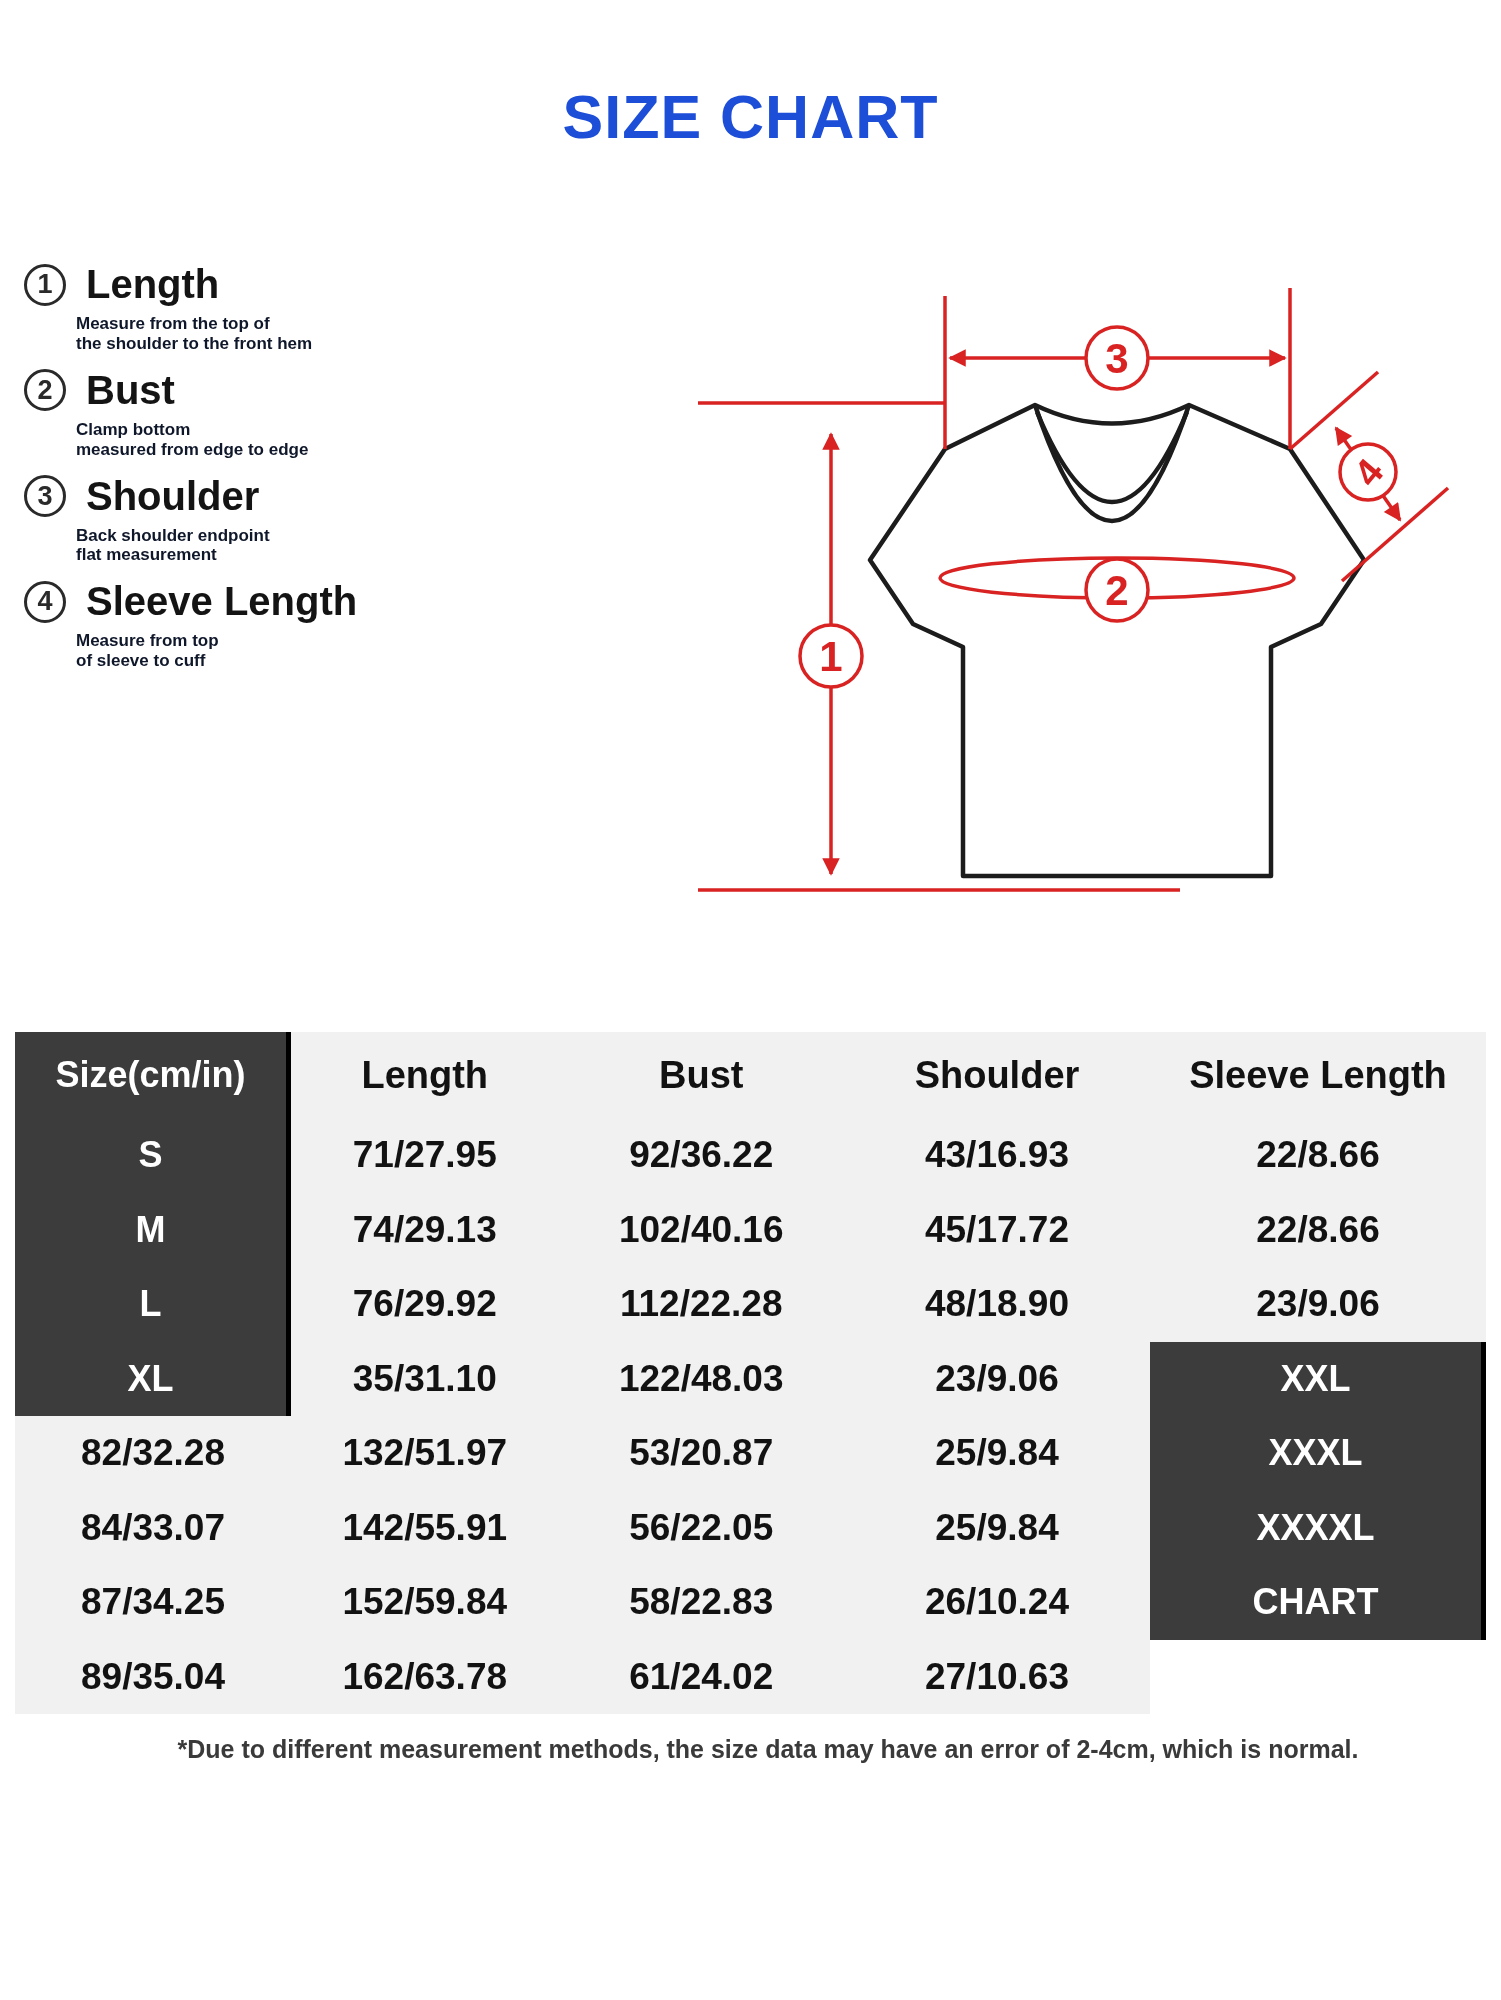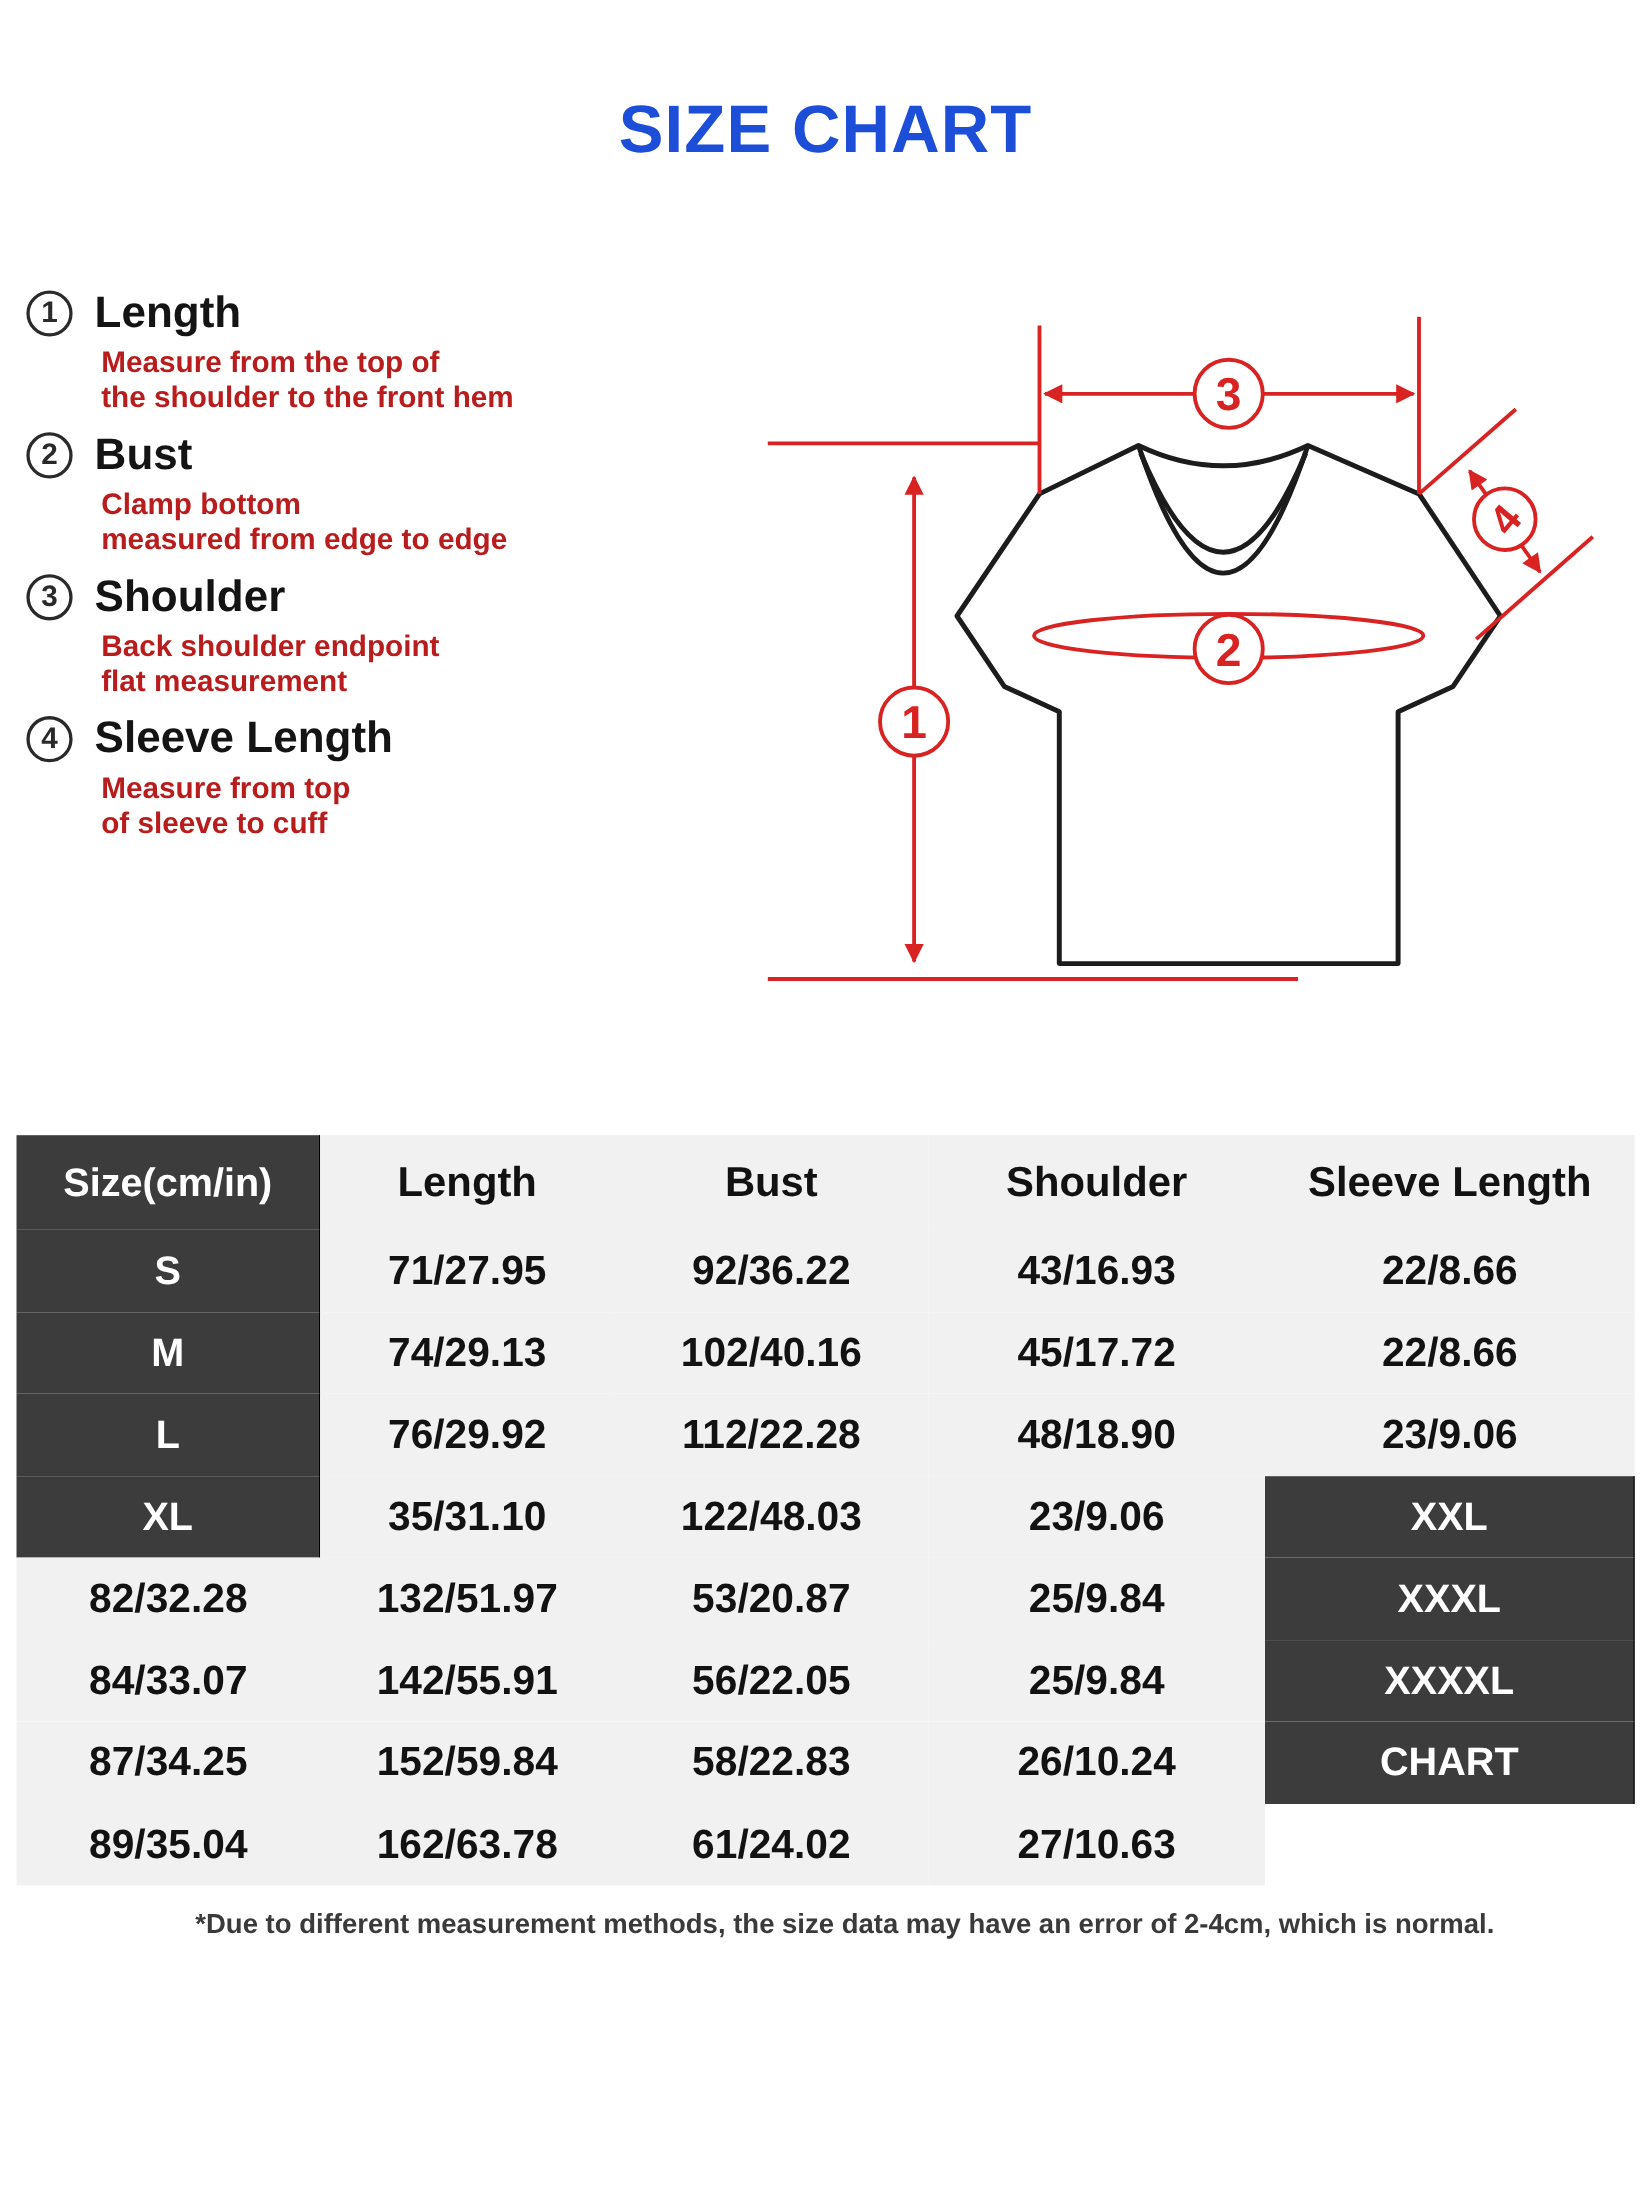--- a/index.html
+++ b/index.html
@@ -16,40 +16,40 @@
   .instructions { position:absolute; left:24px; top:262px; width:500px; }
   .instr-head { display:flex; align-items:center; gap:20px; }
   .instr-num {
     flex:0 0 auto; width:42px; height:42px; box-sizing:border-box;
     border:3.5px solid #2a2a2a; border-radius:50%;
     display:flex; align-items:center; justify-content:center;
     font-size:27px; font-weight:700; color:#2a2a2a;
   }
   .instr-label { font-size:40px; font-weight:700; color:#141414; }
   .instr-desc {
-    margin:7px 0 14px 68px; font-size:27px; font-weight:700;
-    color:#b91c1c; line-height:1.17; white-space:pre-line;
+    margin:7px 0 14px 52px; font-size:17px; font-weight:700;
+    color:#0f172a; line-height:1.17; white-space:pre-line;
   }
   
   .diagram { position:absolute; left:540px; top:200px; width:960px; height:800px; }
   
   .size-table {
     position:absolute; left:15px; top:1032px; width:1471px; height:682px;
     display:grid;
     grid-template-columns:276px 0.90fr 0.96fr 1.03fr 1.13fr;
     grid-template-rows:86px repeat(8, 1fr);
   }
   .th, .td {
     display:flex; align-items:center; justify-content:center;
     background:#f1f1f1; color:#121212; font-weight:700; font-size:37px;
     box-sizing:border-box;
   }
   .th { font-size:38px; }
   .th-size, .td-size {
-    background:#3c3c3c; color:#ffffff; border-right:1px solid #000000;
+    background:#3c3c3c; color:#ffffff; border-right:5px solid #000000;
     font-size:36px;
   }
   
   .footnote {
     position:absolute; left:78px; top:1735px; width:1380px;
     font-size:25px; font-weight:700; color:#3a3a3a;text-align:center;
   }
 </style>
 </head>
 <body>

